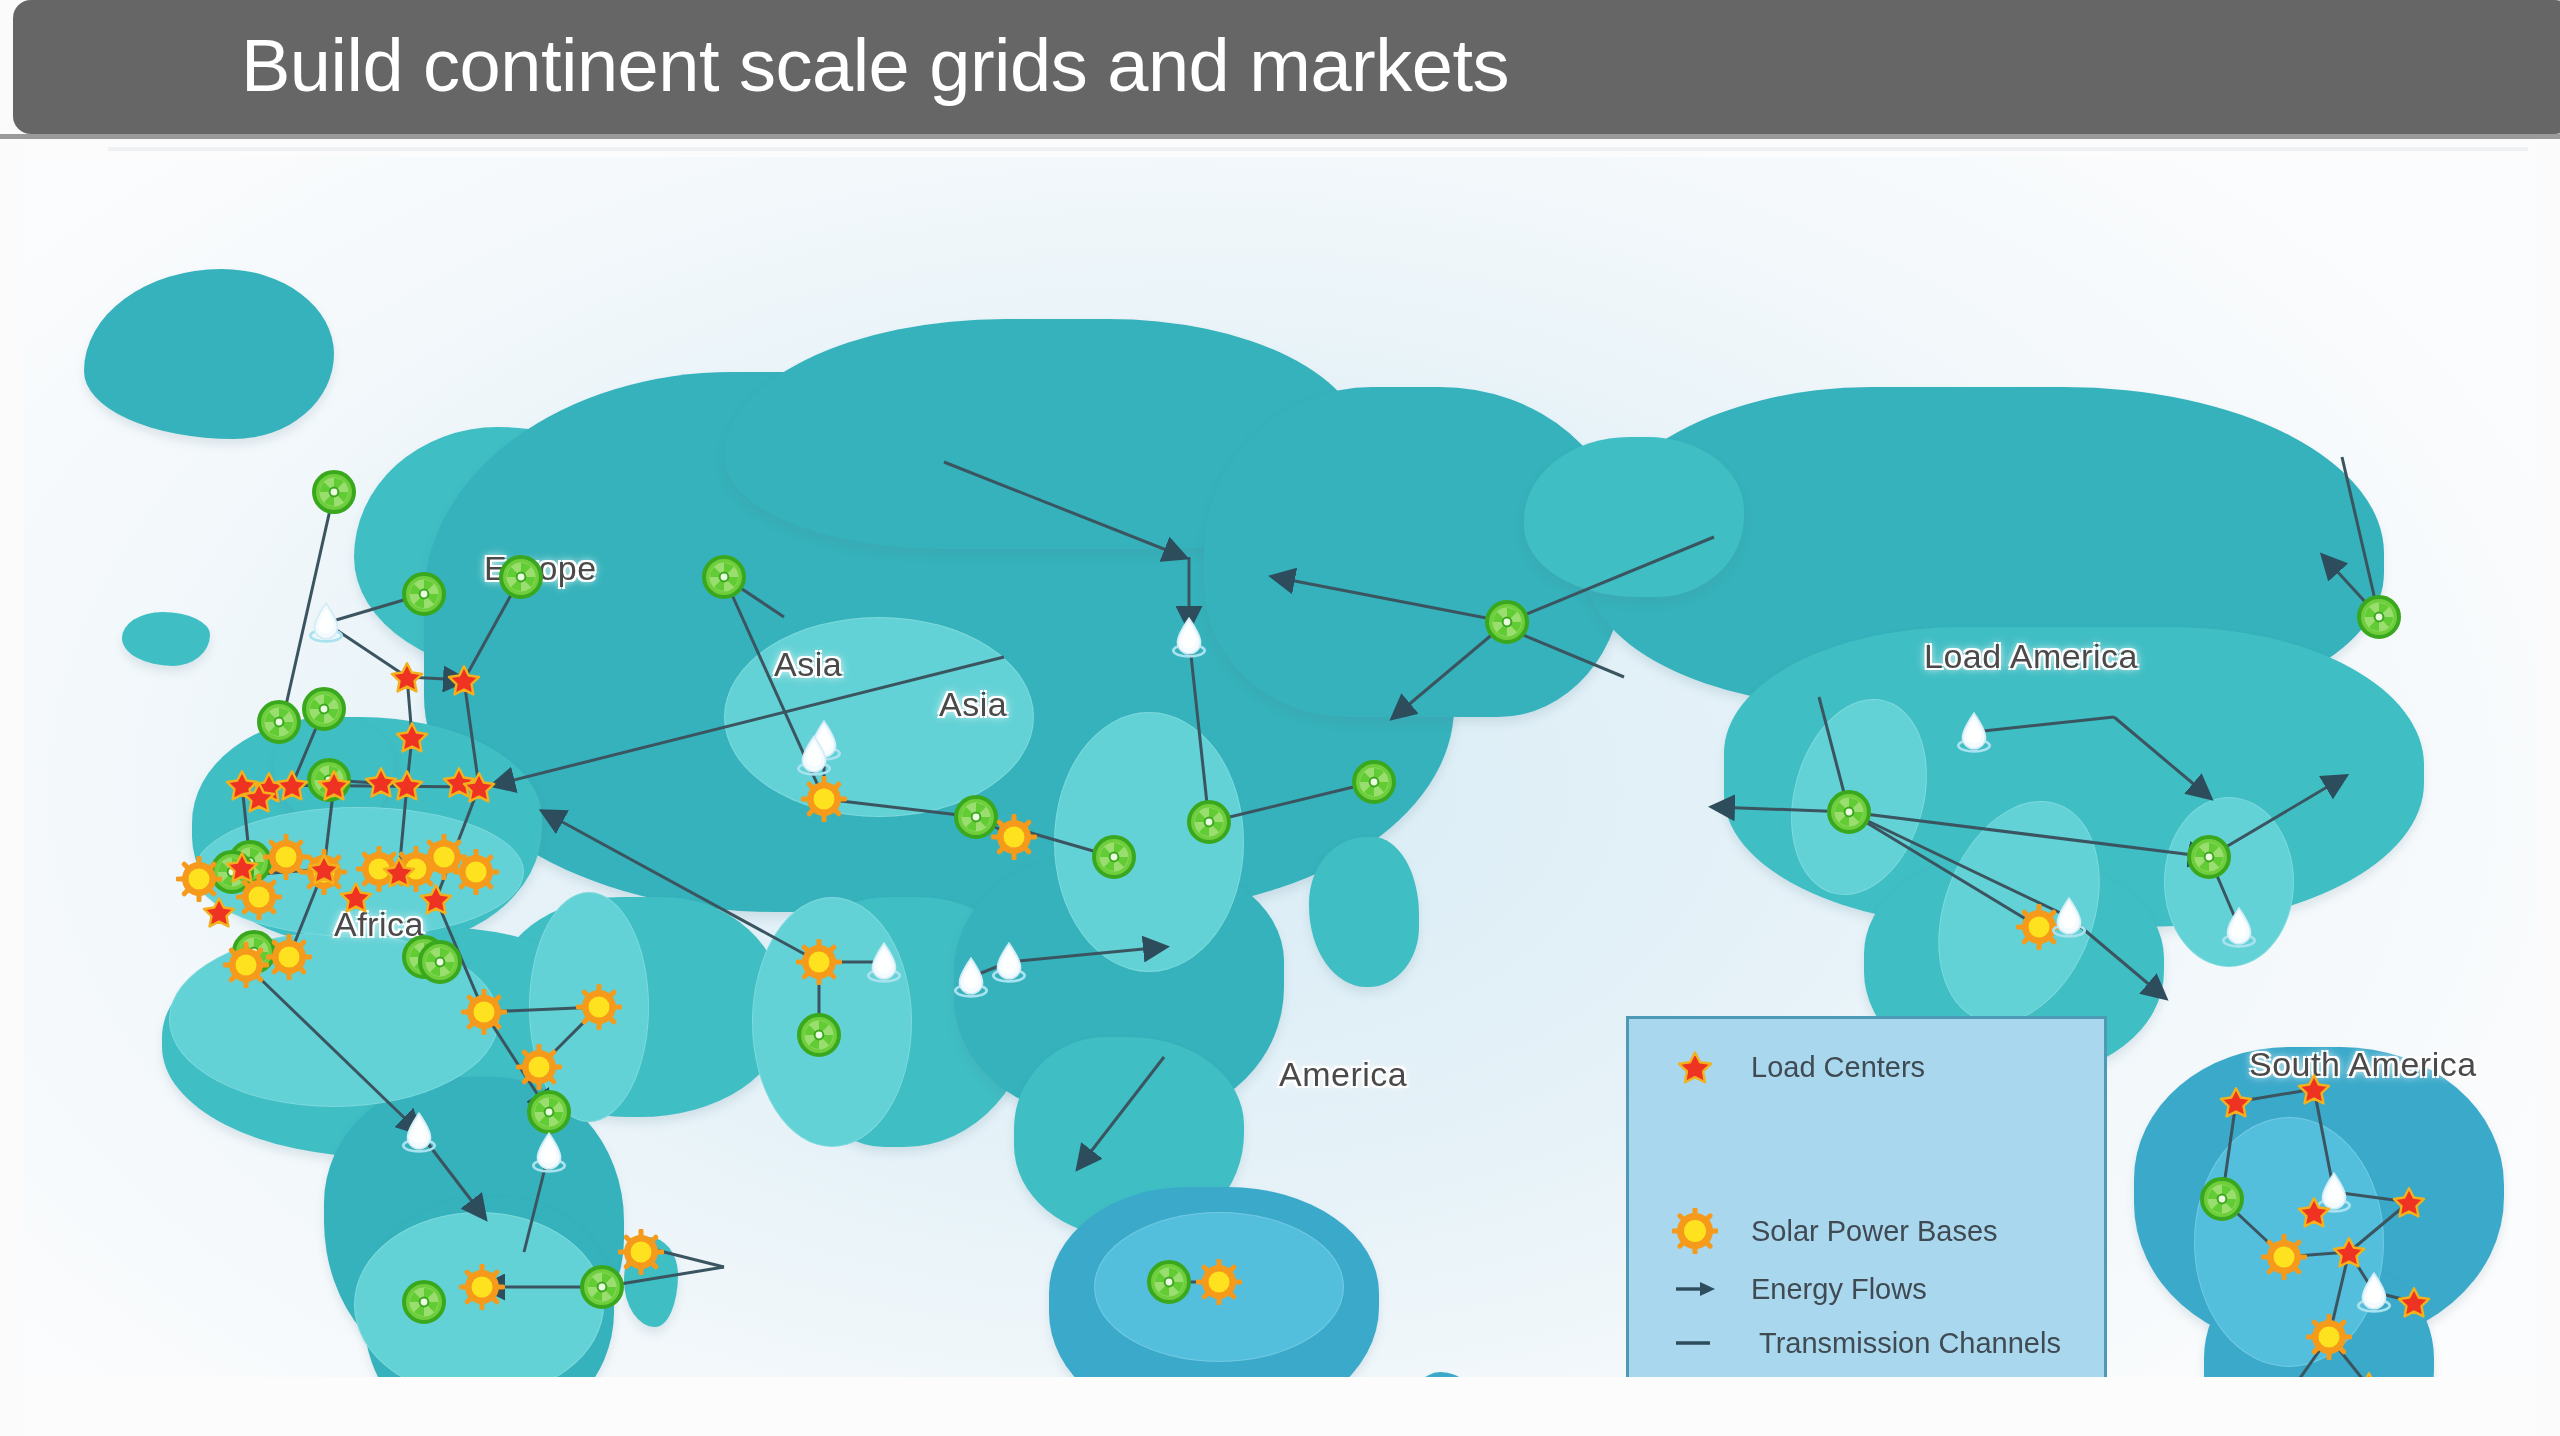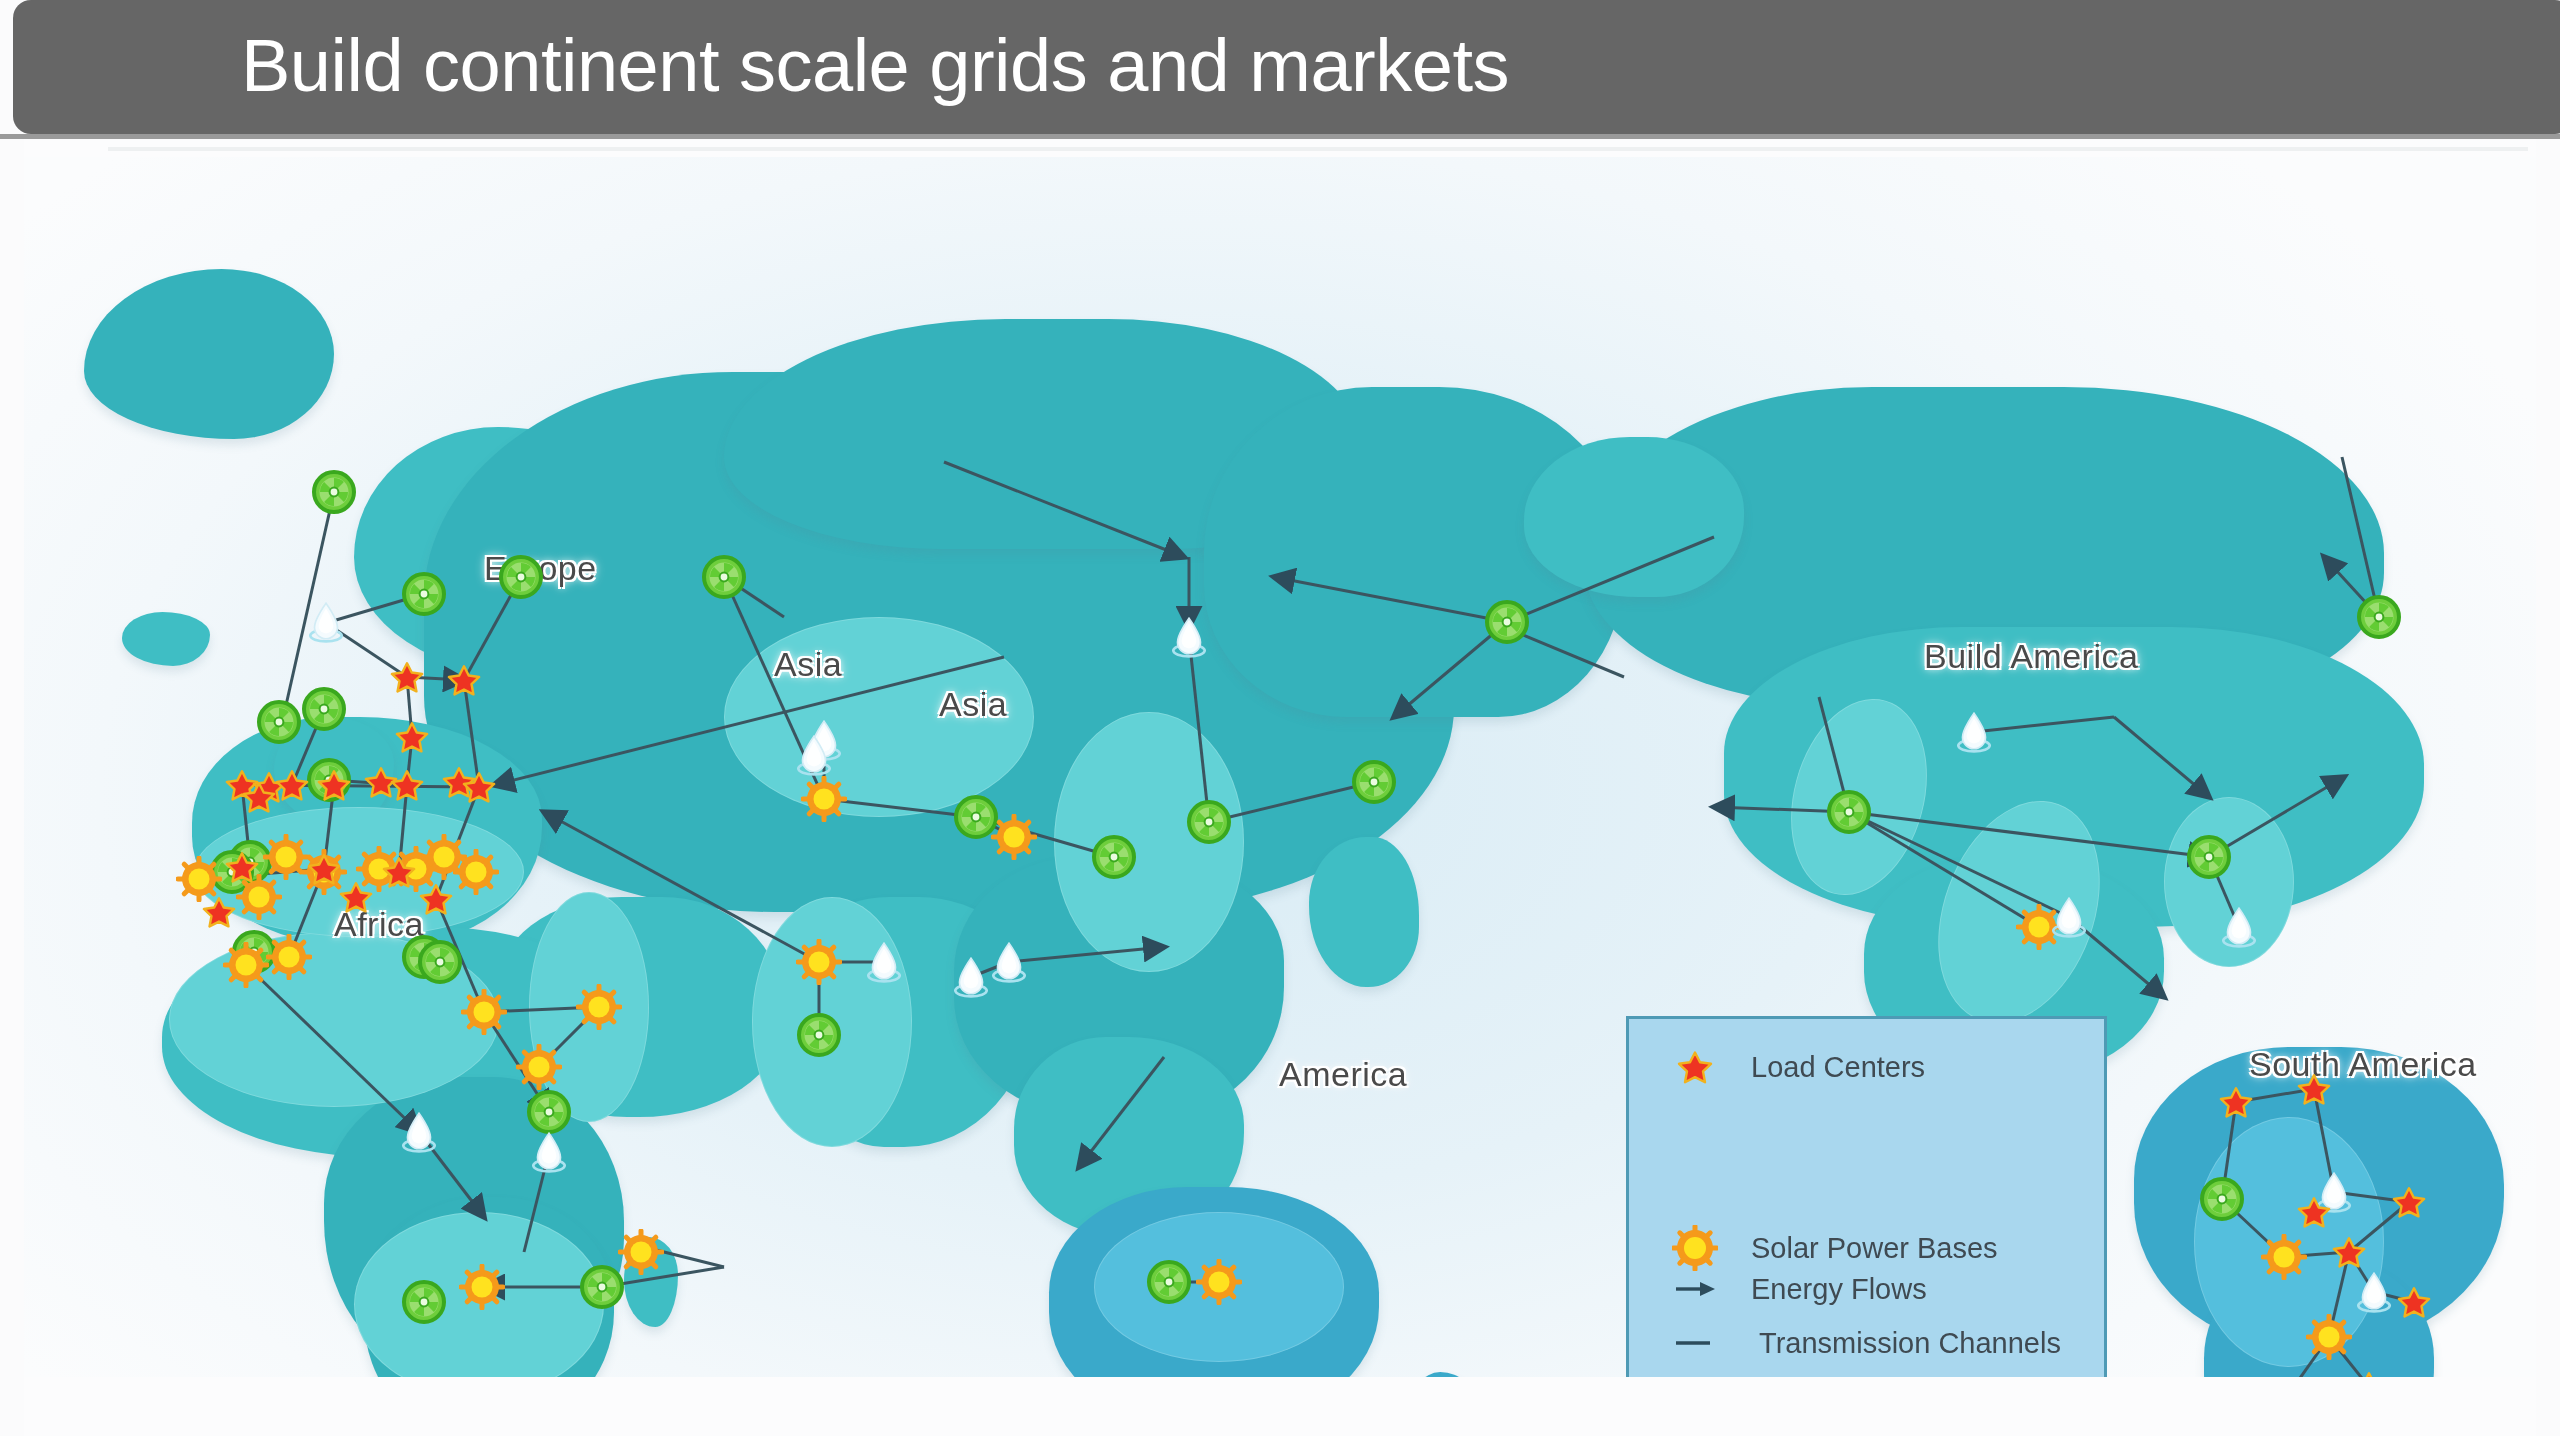--- a/index.html
+++ b/index.html
@@ -163,21 +163,21 @@
       <div class="zone lt" style="left:1920px;top:640px;width:150px;height:230px;transform:rotate(20deg);"></div>
       <div class="zone lt" style="left:2140px;top:640px;width:130px;height:170px;"></div>
       <div class="zone lt" style="left:1770px;top:540px;width:130px;height:200px;transform:rotate(15deg);"></div>
       <div class="zone bl" style="left:2170px;top:960px;width:190px;height:250px;"></div>
 
       <div class="clabel" style="left:460px;top:392px;">Europe</div>
       <div class="clabel" style="left:750px;top:488px;">Asia</div>
       <div class="clabel" style="left:915px;top:528px;">Asia</div>
       <div class="clabel" style="left:310px;top:748px;">Africa</div>
       <div class="clabel" style="left:1255px;top:898px;">America</div>
-      <div class="clabel" style="left:1900px;top:480px;">Build America</div>
+      <div class="clabel" style="left:1900px;top:480px;">Load America</div>
       <div class="clabel" style="left:2225px;top:888px;">South America</div>
 
       <svg id="lines" viewBox="0 0 2512 1220" preserveAspectRatio="none">
         <defs>
           <marker id="arw" markerWidth="9" markerHeight="9" refX="7" refY="4.5" orient="auto">
             <path d="M0,0 L9,4.5 L0,9 z" fill="#2d4c5c"></path>
           </marker>
         </defs>
         <g stroke="#3b5560" stroke-width="3" fill="none">
 
@@ -1190,21 +1190,21 @@
           <span class="leg-ico">
             <svg width="36" height="36" viewBox="0 0 36 36">
               <path d="M18 3.5 L23 13.2 L34 14.8 L26 22.4 L28 33.2 L18 28.1 L8 33.2 L10 22.4 L2 14.8 L13 13.2 Z" fill="#ee3322" stroke="#f2b11d" stroke-width="2.4" stroke-linejoin="round"></path>
             </svg>
           </span>
           <span class="leg-txt">Load Centers</span>
         </div>
 
 
 
-        <div class="leg-row" style="top:203px;justify-content:center;">
+        <div class="leg-row" style="top:186px;justify-content:center;">
           <span class="leg-ico">
             <svg width="46" height="46" viewBox="0 0 46 46">
               <g fill="#f59a1b">
                 <circle cx="23" cy="23" r="18"></circle>
               </g>
               <g stroke="#f59a1b" stroke-width="5" stroke-linecap="round">
                 <line x1="23" y1="1.5" x2="23" y2="10"></line>
                   <line x1="23" y1="36" x2="23" y2="44.5"></line>
                 <line x1="1.5" y1="23" x2="10" y2="23"></line>
                   <line x1="36" y1="23" x2="44.5" y2="23"></line>

